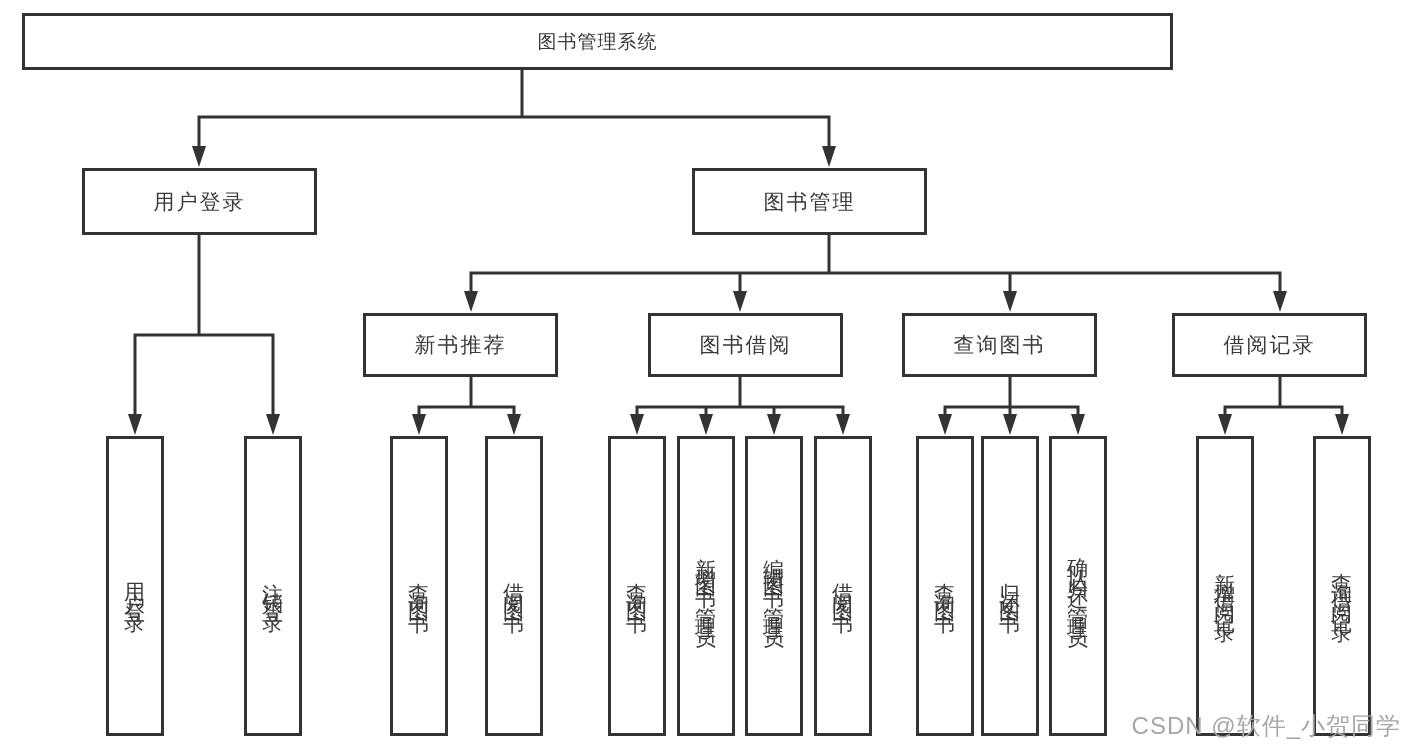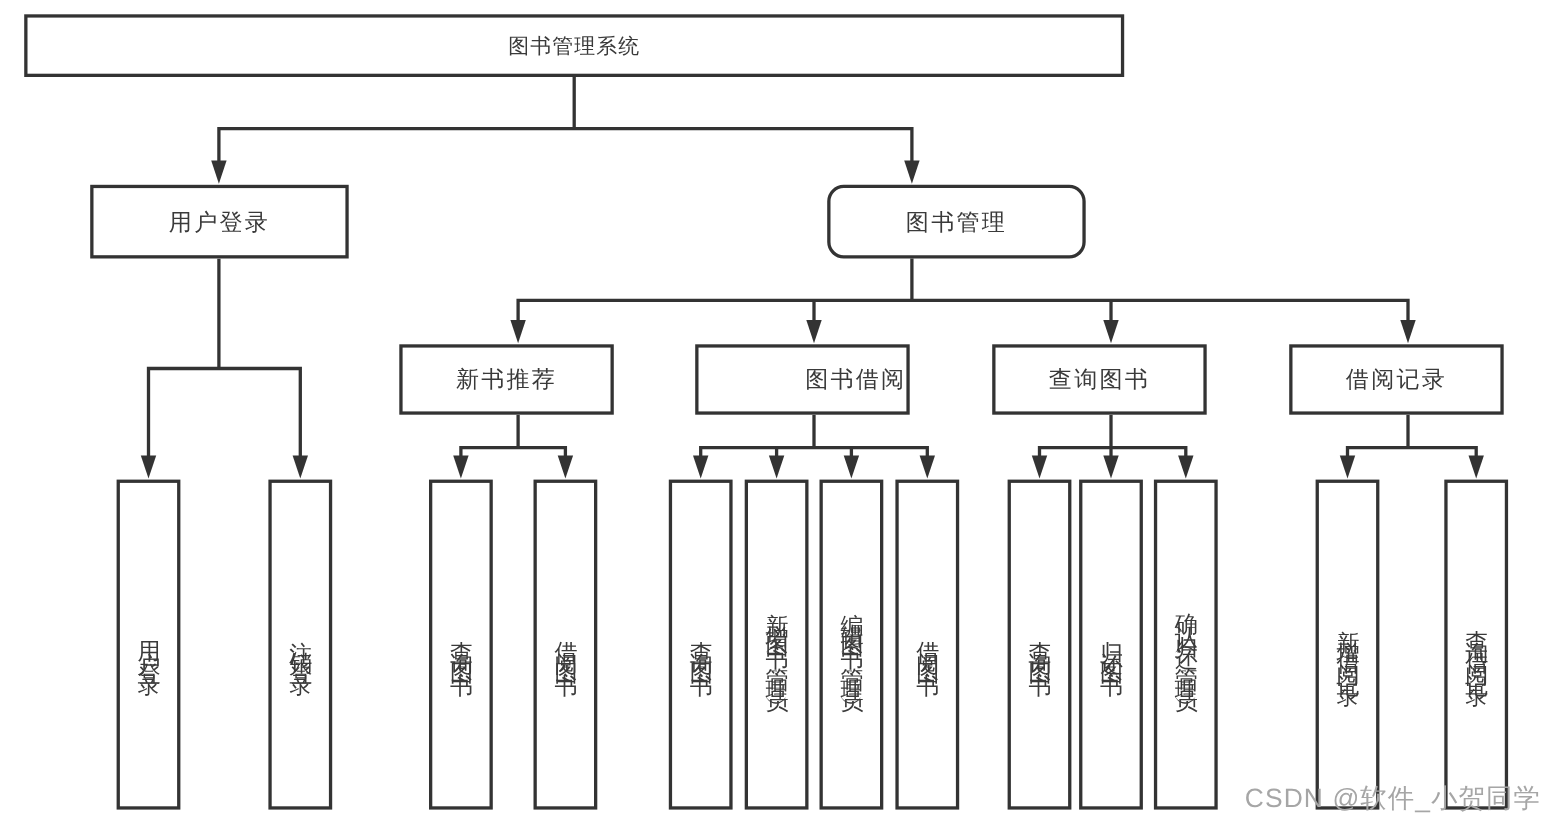--- a/index.html
+++ b/index.html
@@ -8,21 +8,21 @@
     background:var(--background,#fff);
     font-family:"Liberation Sans","DejaVu Sans",sans-serif;
     color:var(--text,#3a3a3a);
   }
   .box{
     position:absolute;box-sizing:border-box;
     border:3px solid var(--line,#333);
     background:#fff;display:flex;align-items:center;justify-content:center;
     z-index:2;text-align:center;
   }
-  .root{left:22px;top:13px;width:1000px;height:57px;font-size:19px;letter-spacing:1px;}
+  .root{left:22px;top:13px;width:1151px;height:57px;font-size:19px;letter-spacing:1px;}
   .l2{top:168px;width:235px;height:67px;font-size:21px;letter-spacing:2px;}
   .l3{top:313px;width:195px;height:64px;font-size:21px;letter-spacing:2px;}
   .leaf{top:436px;width:58px;height:300px;}
   .leaf span{
     writing-mode:vertical-rl;text-orientation:mixed;
     font-size:21px;line-height:1;letter-spacing:10px;
   }
   svg.wires{position:absolute;left:0;top:0;z-index:1;}
   svg.wires .lines{stroke:var(--line,#333);stroke-width:3;fill:none;stroke-linejoin:miter;}
   svg.wires .arrows{fill:var(--line,#333);stroke:none;}
@@ -89,28 +89,28 @@
   </g>
 </svg>
 
 <div class="box root">
   <span>图书管理系统</span>
 </div>
 
 <div class="box l2" style="left:82px;">
   <span>用户登录</span>
 </div>
-<div class="box l2" style="left:752px;border-radius:15px;">
+<div class="box l2" style="left:692px;">
   <span>图书管理</span>
 </div>
 
 <div class="box l3" style="left:363px;">
   <span>新书推荐</span>
 </div>
-<div class="box l3" style="left:632px;justify-content:flex-end;">
+<div class="box l3" style="left:648px;">
   <span>图书借阅</span>
 </div>
 <div class="box l3" style="left:902px;">
   <span>查询图书</span>
 </div>
 <div class="box l3" style="left:1172px;">
   <span>借阅记录</span>
 </div>
 
 <div class="box leaf" style="left:106px;">

